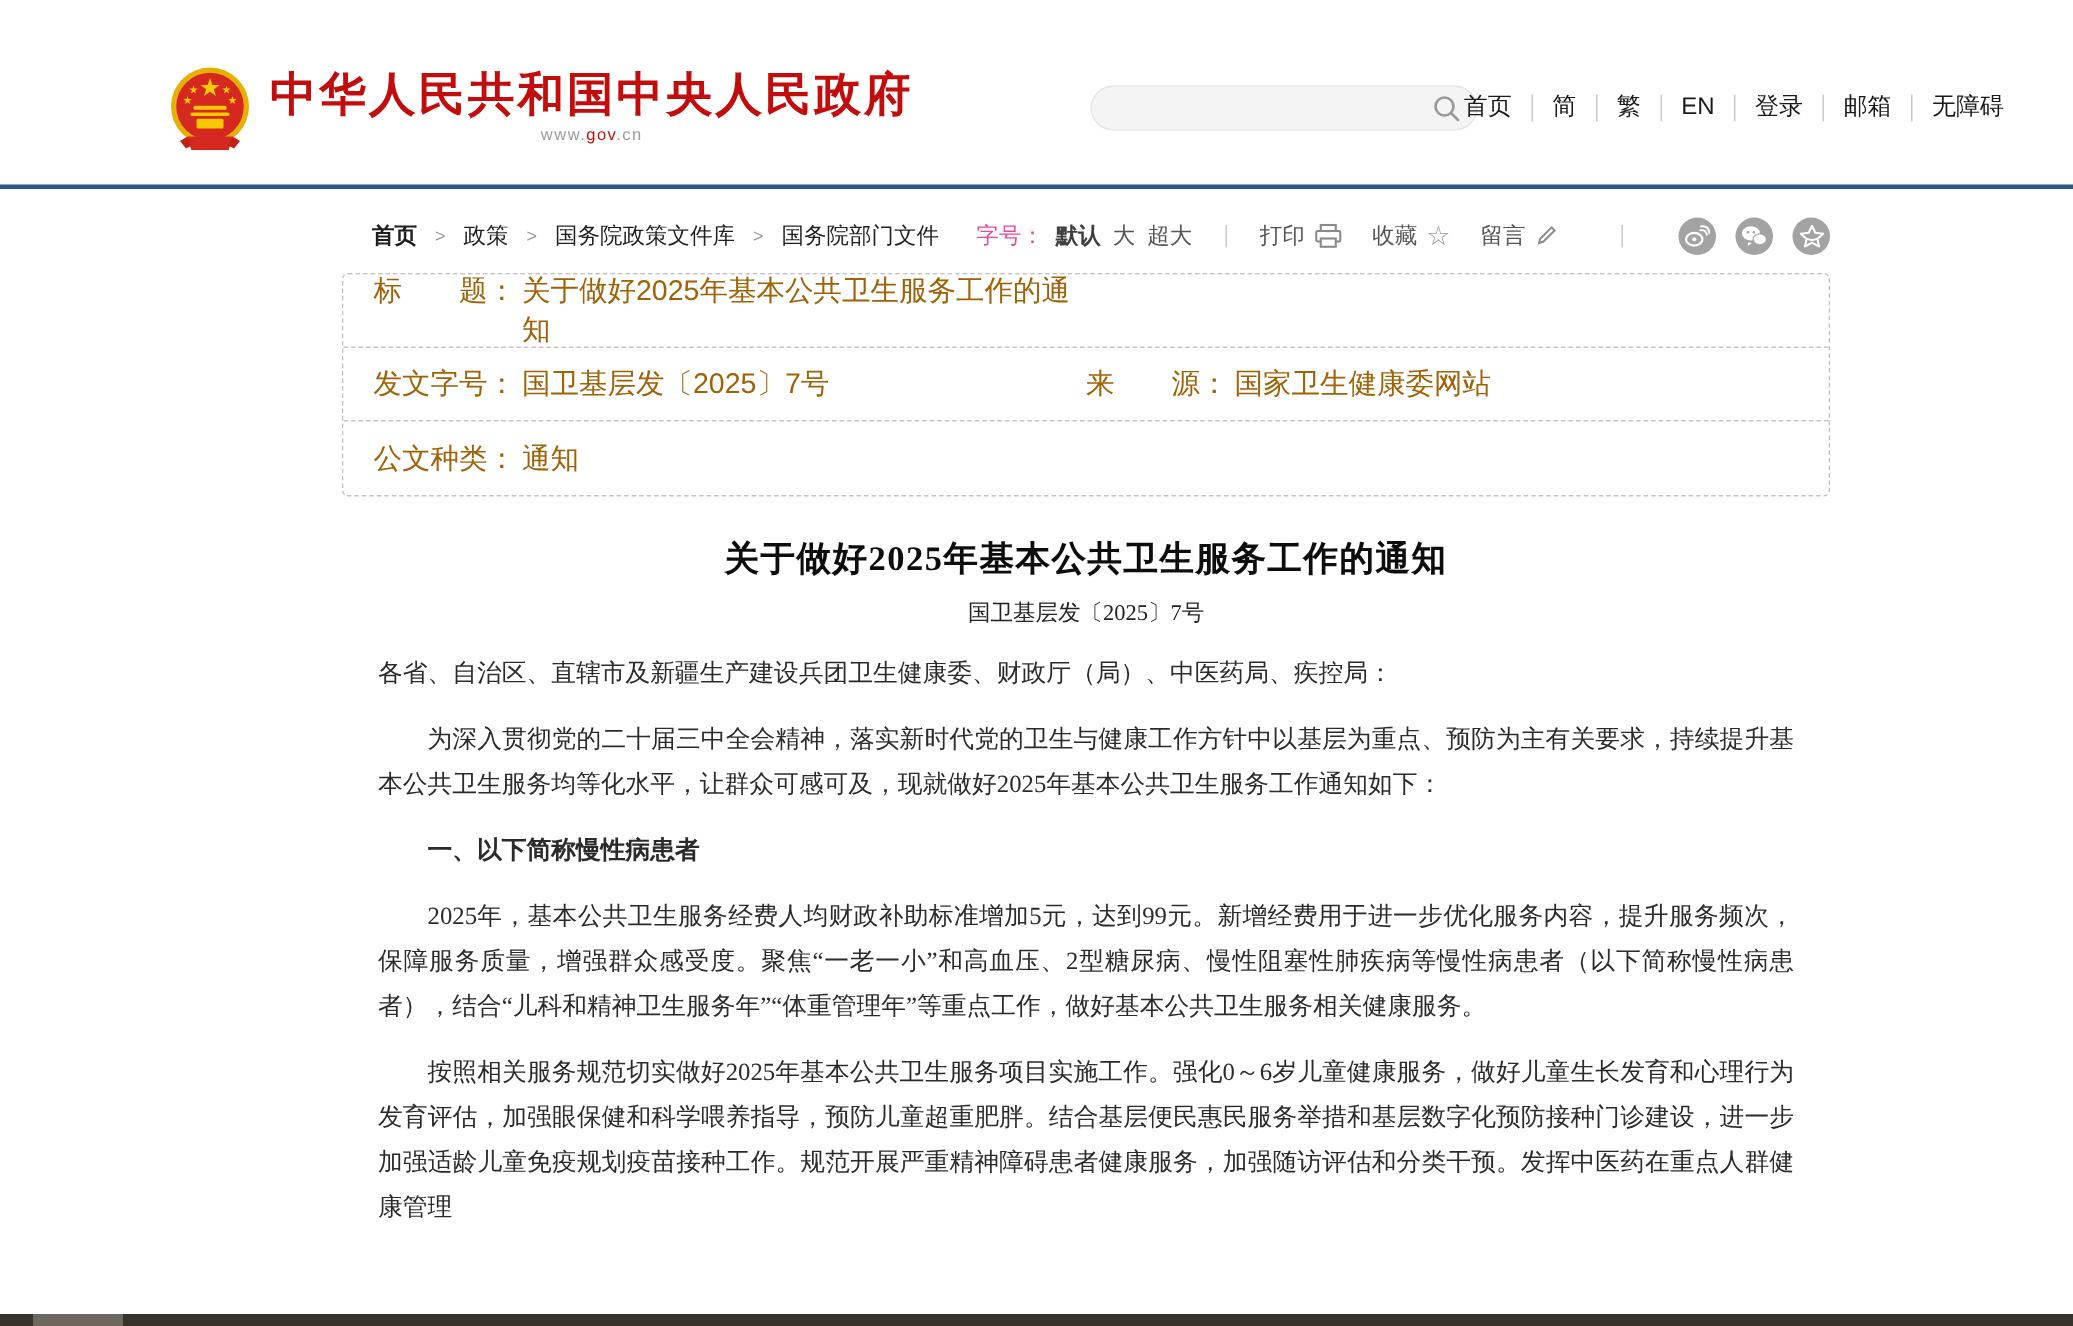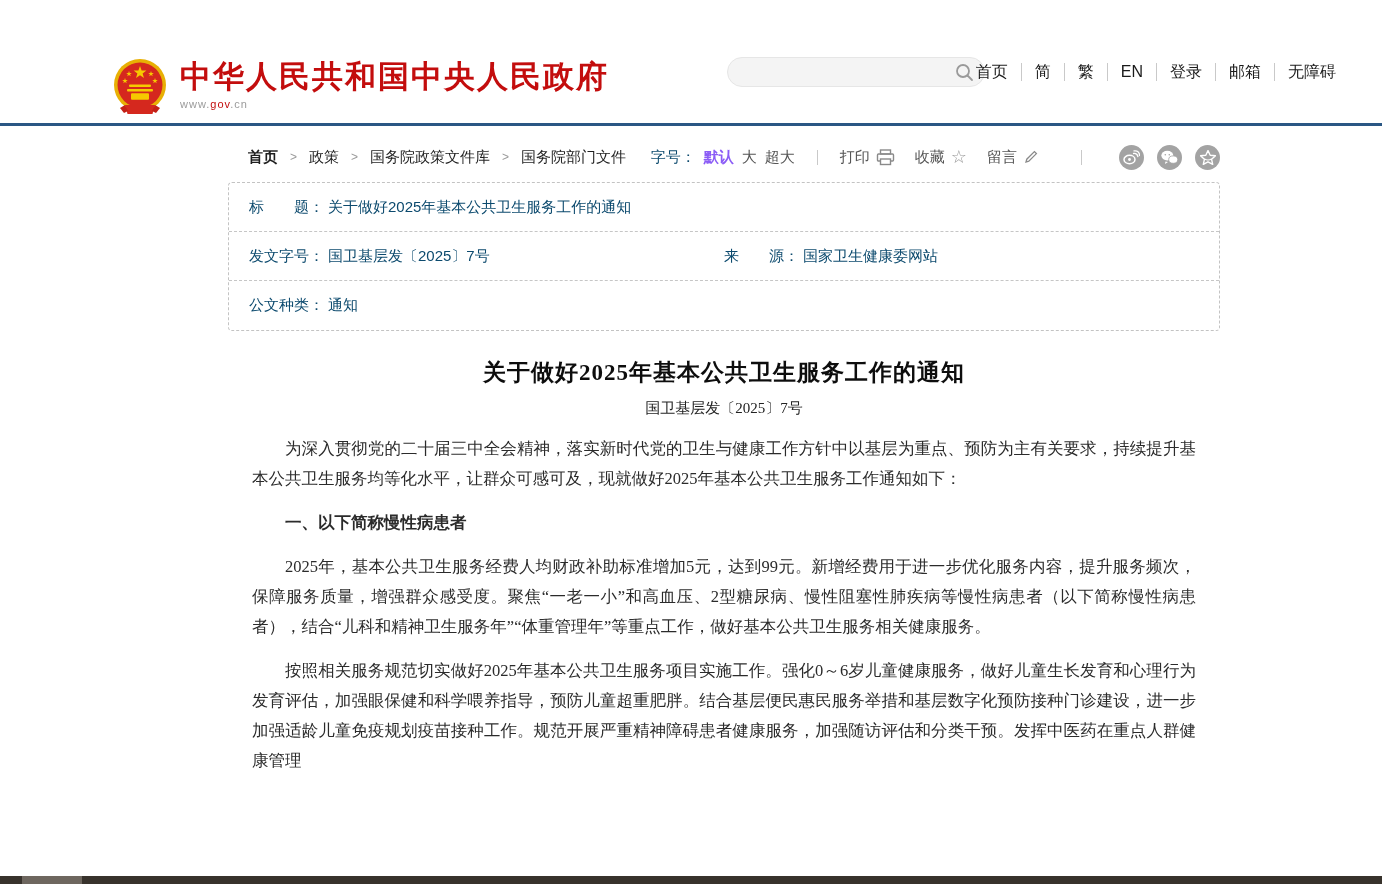--- a/index.html
+++ b/index.html
@@ -4,21 +4,21 @@
 <style>
   * { margin:0; padding:0; box-sizing:border-box; }
   html,body { width:1382px; height:884px; background:#fff; overflow:hidden;
               font-family:"Liberation Sans", sans-serif; position:relative; }
 
   .top-hairline { position:absolute; left:0; top:0; width:100%; height:1px; background:#e2e2e2; }
   .corner-mark { position:absolute; left:0; top:3px; width:9px; height:17px; background:#d93a2b; }
 
   
   .header { position:relative; height:126px; background:#fff; border-bottom:3px solid #2a5784; }
-  .logo { position:absolute; left:112px; top:58px; display:flex; align-items:flex-start; cursor:pointer; }
+  .logo { position:absolute; left:112px; top:44px; display:flex; align-items:flex-start; cursor:pointer;text-align:center; }
   .emblem { width:56px; height:60px; }
   .site-text { margin-left:12px; }
   .site-name { font-size:31px; font-weight:bold; color:#c30d0d; letter-spacing:2px; line-height:38px; }
   .site-url { font-size:11px; color:#9b9b9b; margin-top:2px; letter-spacing:1px; }
   .site-url .hl { color:#c30d0d; }
 
   .search { position:absolute; left:727px; top:57px; width:258px; height:30px;
             background:#f4f4f4; border:1px solid #e6e6e6; border-radius:16px; }
   .search input { position:absolute; left:0; top:0; width:220px; height:28px; border:none; outline:none;
                   background:transparent; padding:0 0 0 16px; font-size:14px; color:#333; }
@@ -33,37 +33,37 @@
   
   .content { width:992px; margin-left:228px; }
 
   .crumb-bar { display:flex; justify-content:space-between; align-items:center; padding:18px 0 0 20px; height:44px; }
   .breadcrumb { display:flex; align-items:center; font-size:15px; color:#1f1f1f; }
   .bc-item { cursor:pointer; white-space:nowrap; }
   .bc-item.first { font-weight:bold; }
   .bc-sep { color:#9a9a9a; font-size:12px; margin:0 12px; }
 
   .toolbar { display:flex; align-items:center; font-size:15px; color:#555; }
-  .tb-label { color:#0c4a6e; }
+  .tb-label { color:#ec4899; }
   .tb-opt { margin-left:8px; cursor:pointer; color:#555; }
-  .tb-opt.active { color:#8b5cf6; font-weight:bold; }
+  .tb-opt.active { color:#404040; font-weight:bold; }
   .tb-sep { width:1px; height:15px; background:#c9c9c9; margin:0 22px; }
   .tb-action { display:flex; align-items:center; cursor:pointer; color:#555; margin-right:20px; }
   .tb-action:last-of-type { margin-right:0; }
   .tb-action .ticon { margin-left:6px; display:inline-flex; }
   .glyph-star { font-size:18px; color:#999; line-height:16px; }
   .share { display:flex; align-items:center; margin-left:2px; }
   .share-circle { width:25px; height:25px; border-radius:50%; background:#a3a3a3; margin-left:13px;
                   display:flex; align-items:center; justify-content:center; cursor:pointer; }
 
   
   .meta { margin-top:12px; border:1px dashed #c3c3c3; border-radius:4px; }
   .meta-row { display:flex; align-items:center; height:49px; padding:0 20px; border-bottom:1px dashed #c6c6c6; }
   .meta-row:last-child { border-bottom:none; }
-  .meta-cell { display:flex; font-size:15px; color:#0c4a6e; }
+  .meta-cell { display:flex; font-size:19px; color:#a16207; }
   .meta-cell.left { width:475px; flex:none; }
   .meta-label { white-space:pre; flex:none; }
   .meta-value { margin-left:4px; }
 
   
   .article { padding:0 24px; color:#2b2b2b; }
   .art-title { text-align:center; font-family:"Liberation Serif","DejaVu Serif",serif;
                font-weight:bold; font-size:23px; color:#0d0d0d; margin-top:26px; letter-spacing:1px; }
   .doc-no { text-align:center; font-family:"Liberation Serif","DejaVu Serif",serif;
             font-size:15px; color:#222; margin-top:11px; }
@@ -220,20 +220,21 @@
         <span class="meta-label">公文种类：</span>
         <span class="meta-value">通知</span>
       </div>
     </div>
   </div>
 
   <div class="article">
     <div class="art-title">关于做好2025年基本公共卫生服务工作的通知</div>
     <div class="doc-no">国卫基层发〔2025〕7号</div>
     <div class="art-body">
+      <p class="salutation">各省、自治区、直辖市及新疆生产建设兵团卫生健康委、财政厅（局）、中医药局、疾控局：</p>
       <p class="para">为深入贯彻党的二十届三中全会精神，落实新时代党的卫生与健康工作方针中以基层为重点、预防为主有关要求，持续提升基本公共卫生服务均等化水平，让群众可感可及，现就做好2025年基本公共卫生服务工作通知如下：</p>
       <h3 class="sec">一、以下简称慢性病患者</h3>
       <p class="para">2025年，基本公共卫生服务经费人均财政补助标准增加5元，达到99元。新增经费用于进一步优化服务内容，提升服务频次，保障服务质量，增强群众感受度。聚焦“一老一小”和高血压、2型糖尿病、慢性阻塞性肺疾病等慢性病患者（以下简称慢性病患者），结合“儿科和精神卫生服务年”“体重管理年”等重点工作，做好基本公共卫生服务相关健康服务。</p>
       <p class="para">按照相关服务规范切实做好2025年基本公共卫生服务项目实施工作。强化0～6岁儿童健康服务，做好儿童生长发育和心理行为发育评估，加强眼保健和科学喂养指导，预防儿童超重肥胖。结合基层便民惠民服务举措和基层数字化预防接种门诊建设，进一步加强适龄儿童免疫规划疫苗接种工作。规范开展严重精神障碍患者健康服务，加强随访评估和分类干预。发挥中医药在重点人群健康管理</p>
     </div>
   </div>
 </div>
 
 <div class="bottom-bar">
   <div class="seg"></div>

